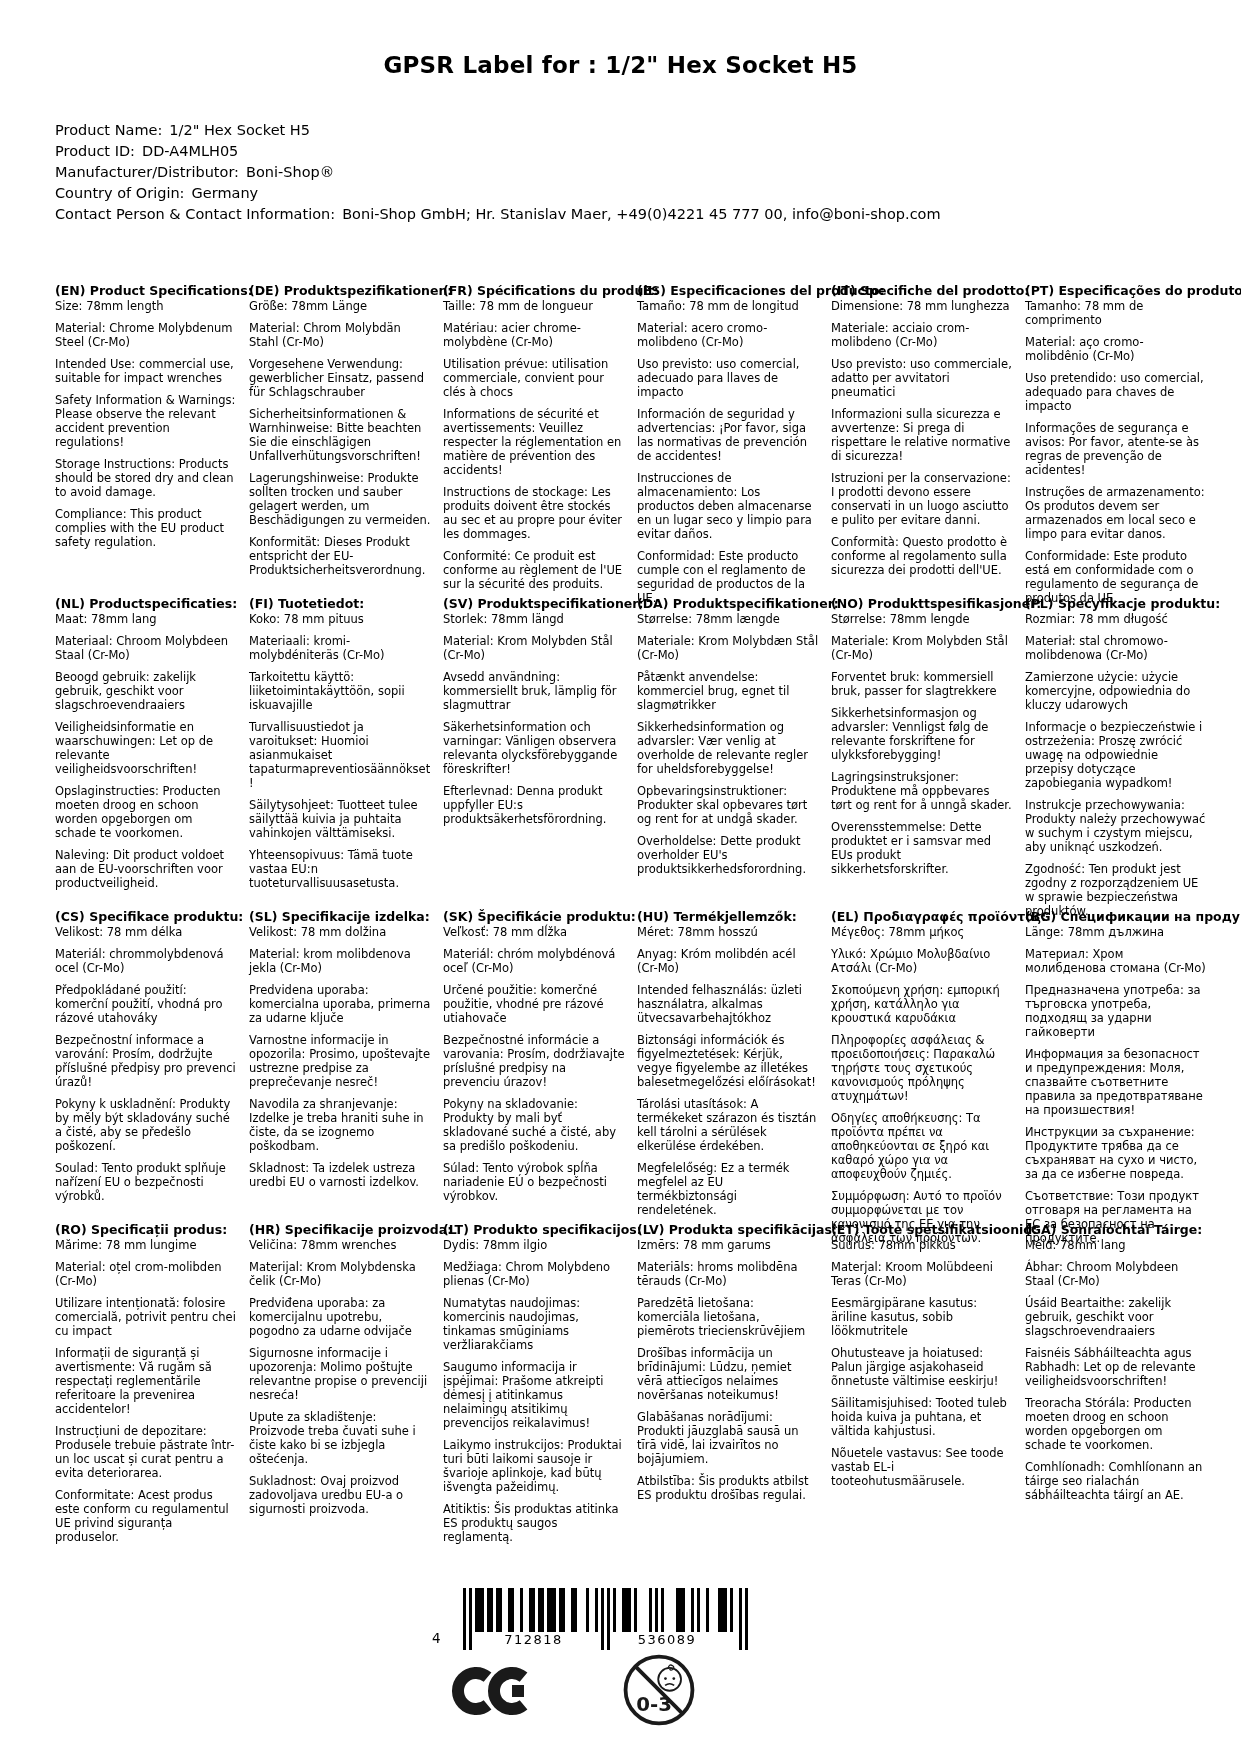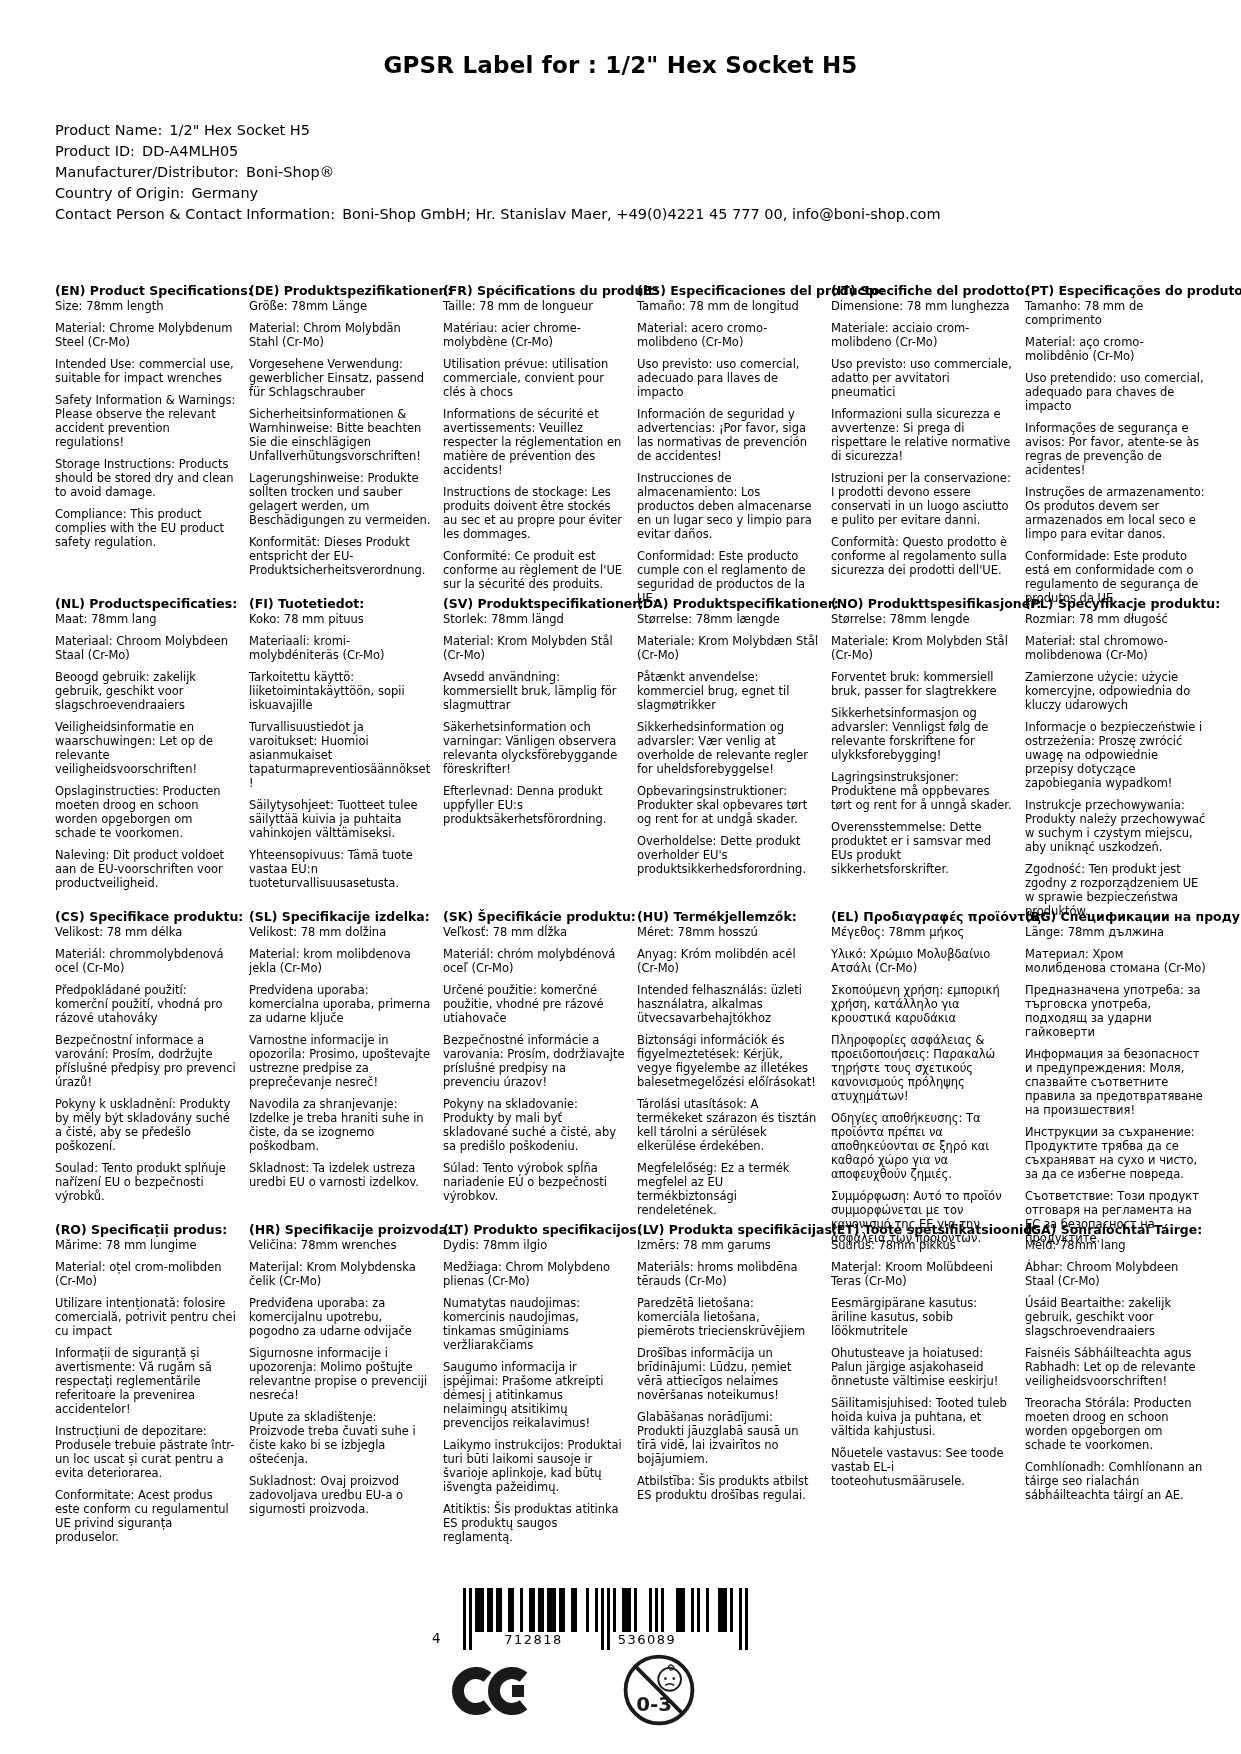--- a/index.html
+++ b/index.html
@@ -45,21 +45,21 @@
   .bc-svg{position:absolute;left:463px;top:1588px;}
   .bc-prefix{
     position:absolute;left:432px;top:1630px;
     font-size:13.5px;
   }
   .bc-num{
     position:absolute;top:1632px;
     font-size:13px;letter-spacing:1.5px;text-align:center;
   }
   .bc-num-left{left:472px;width:123px;}
-  .bc-num-right{left:584px;width:126px;}
+  .bc-num-right{left:604px;width:126px;}
   .ce-svg{position:absolute;left:452px;top:1661px;}
   .age-svg{position:absolute;left:621px;top:1651px;}
 </style>
 </head>
 <body>
 
 <div class="page">
 
   <div class="title">GPSR Label for : 1/2" Hex Socket H5</div>
 

